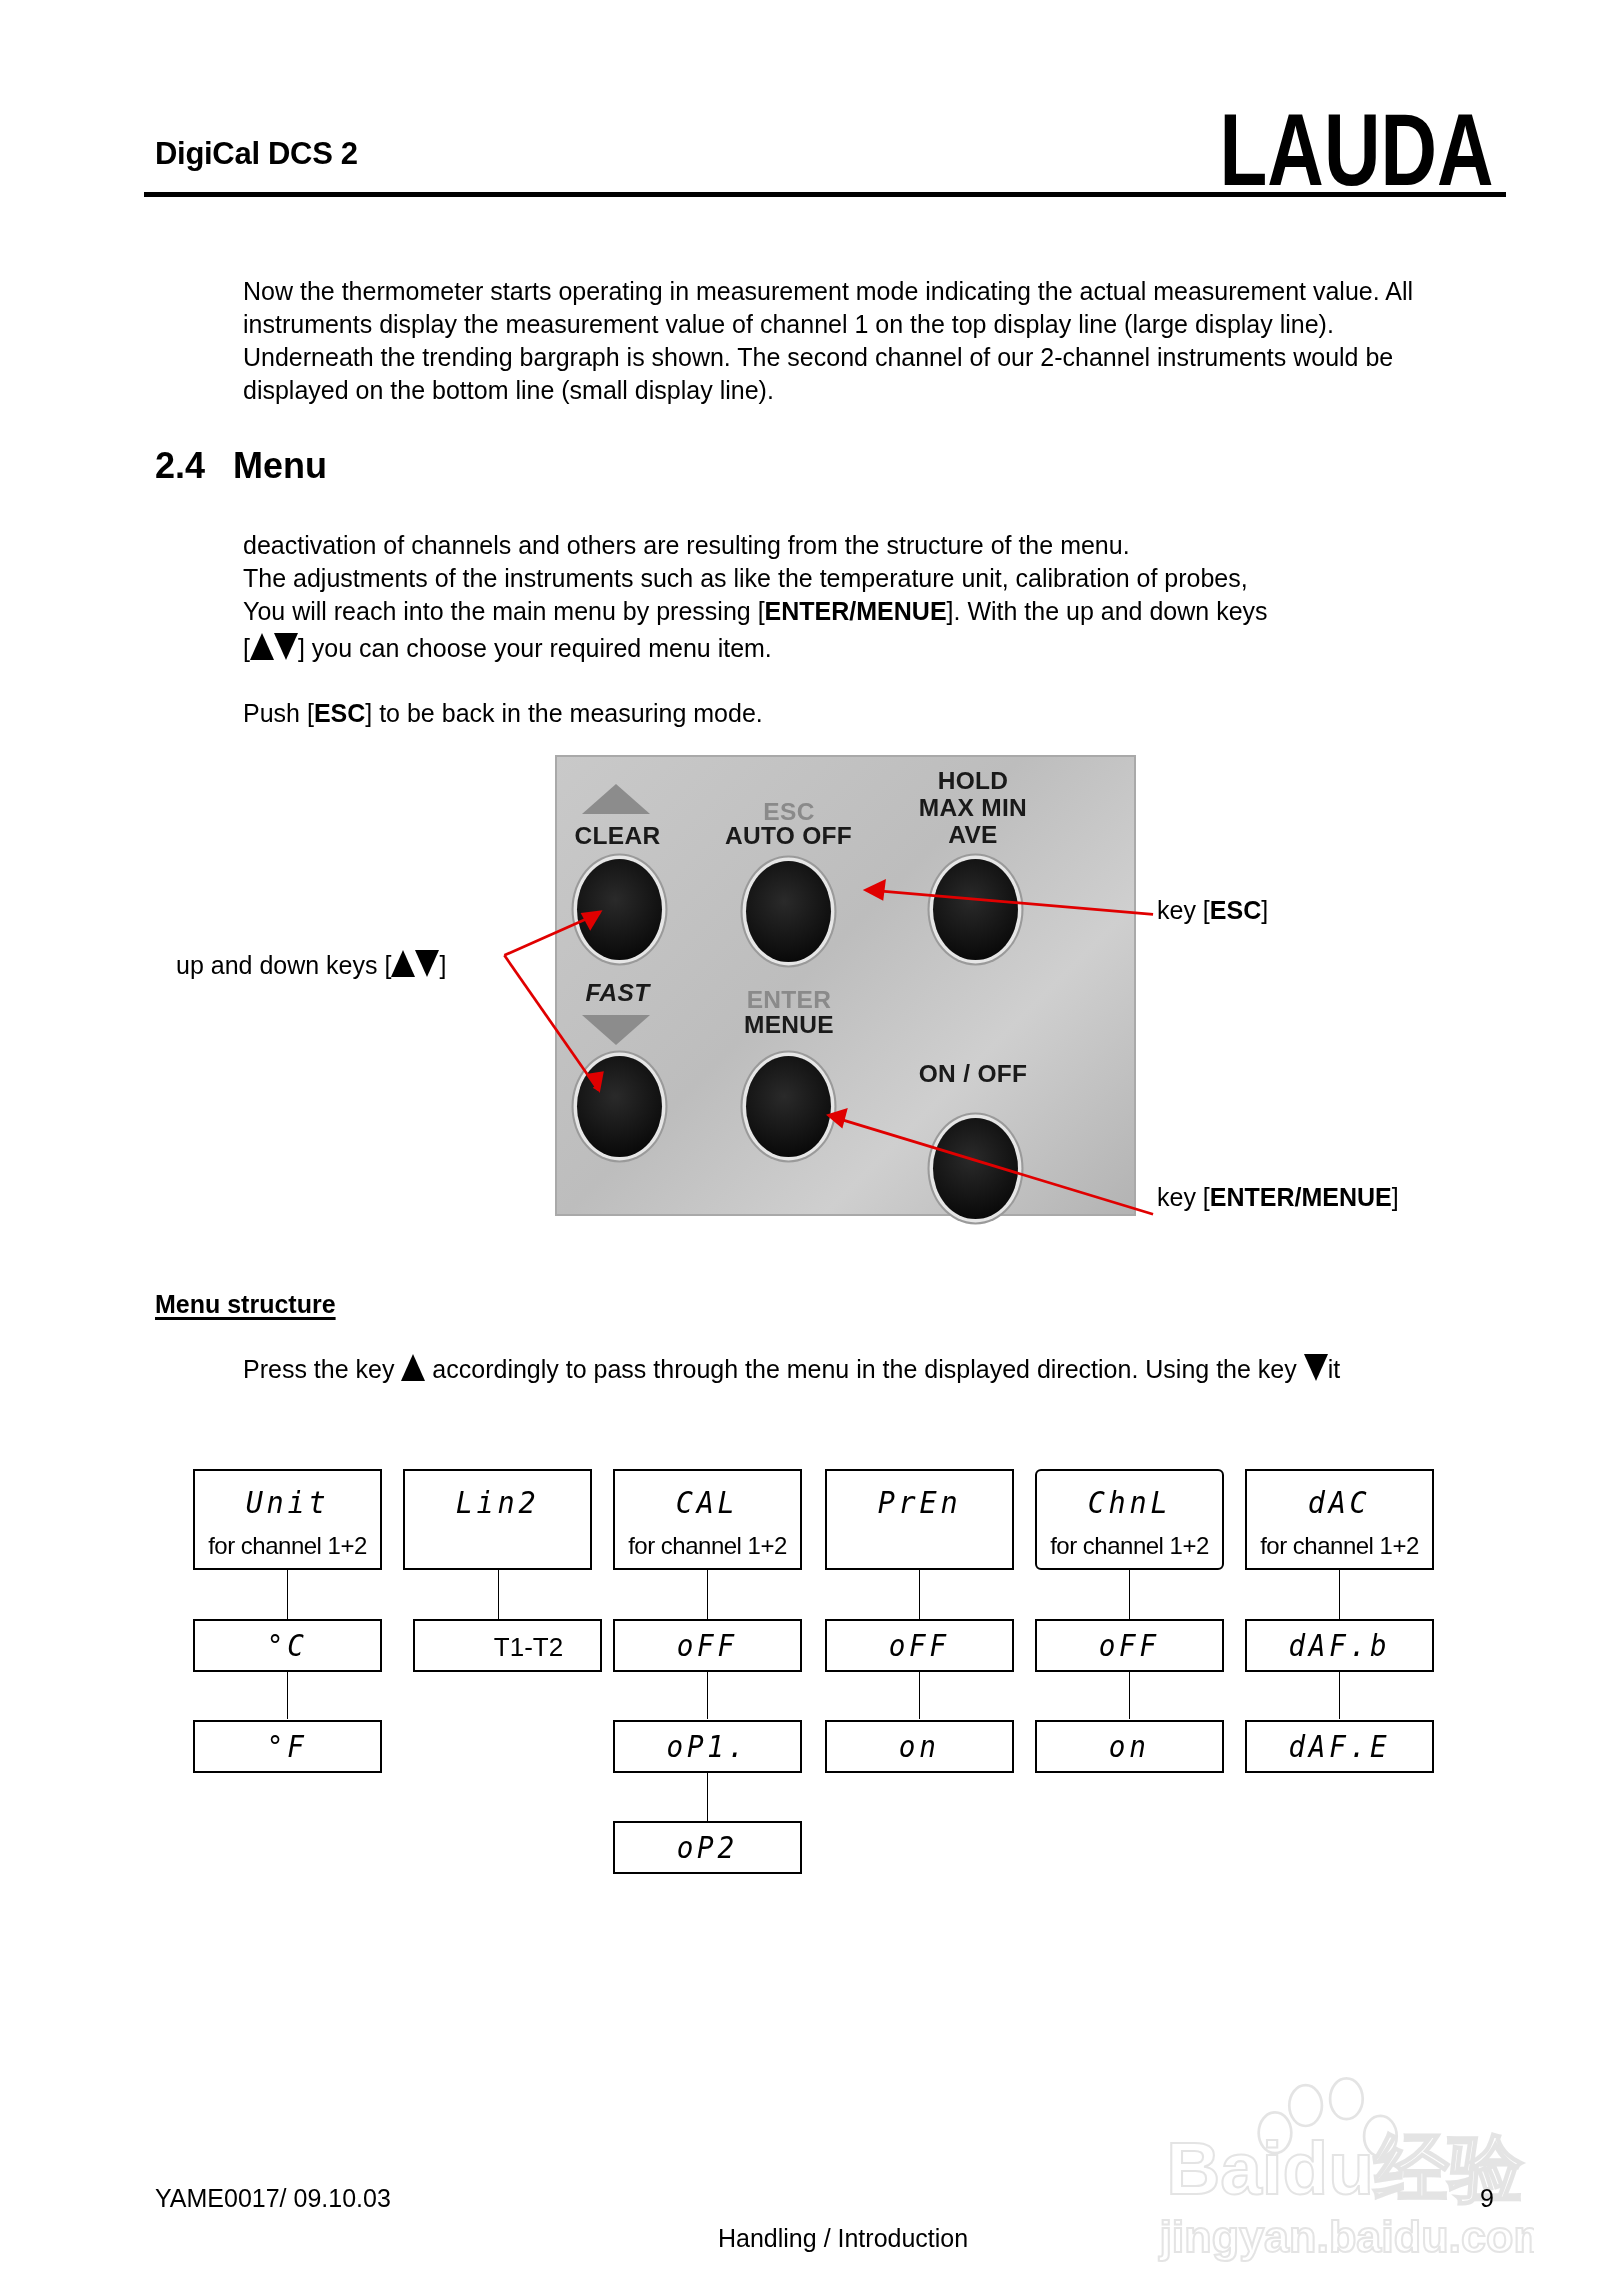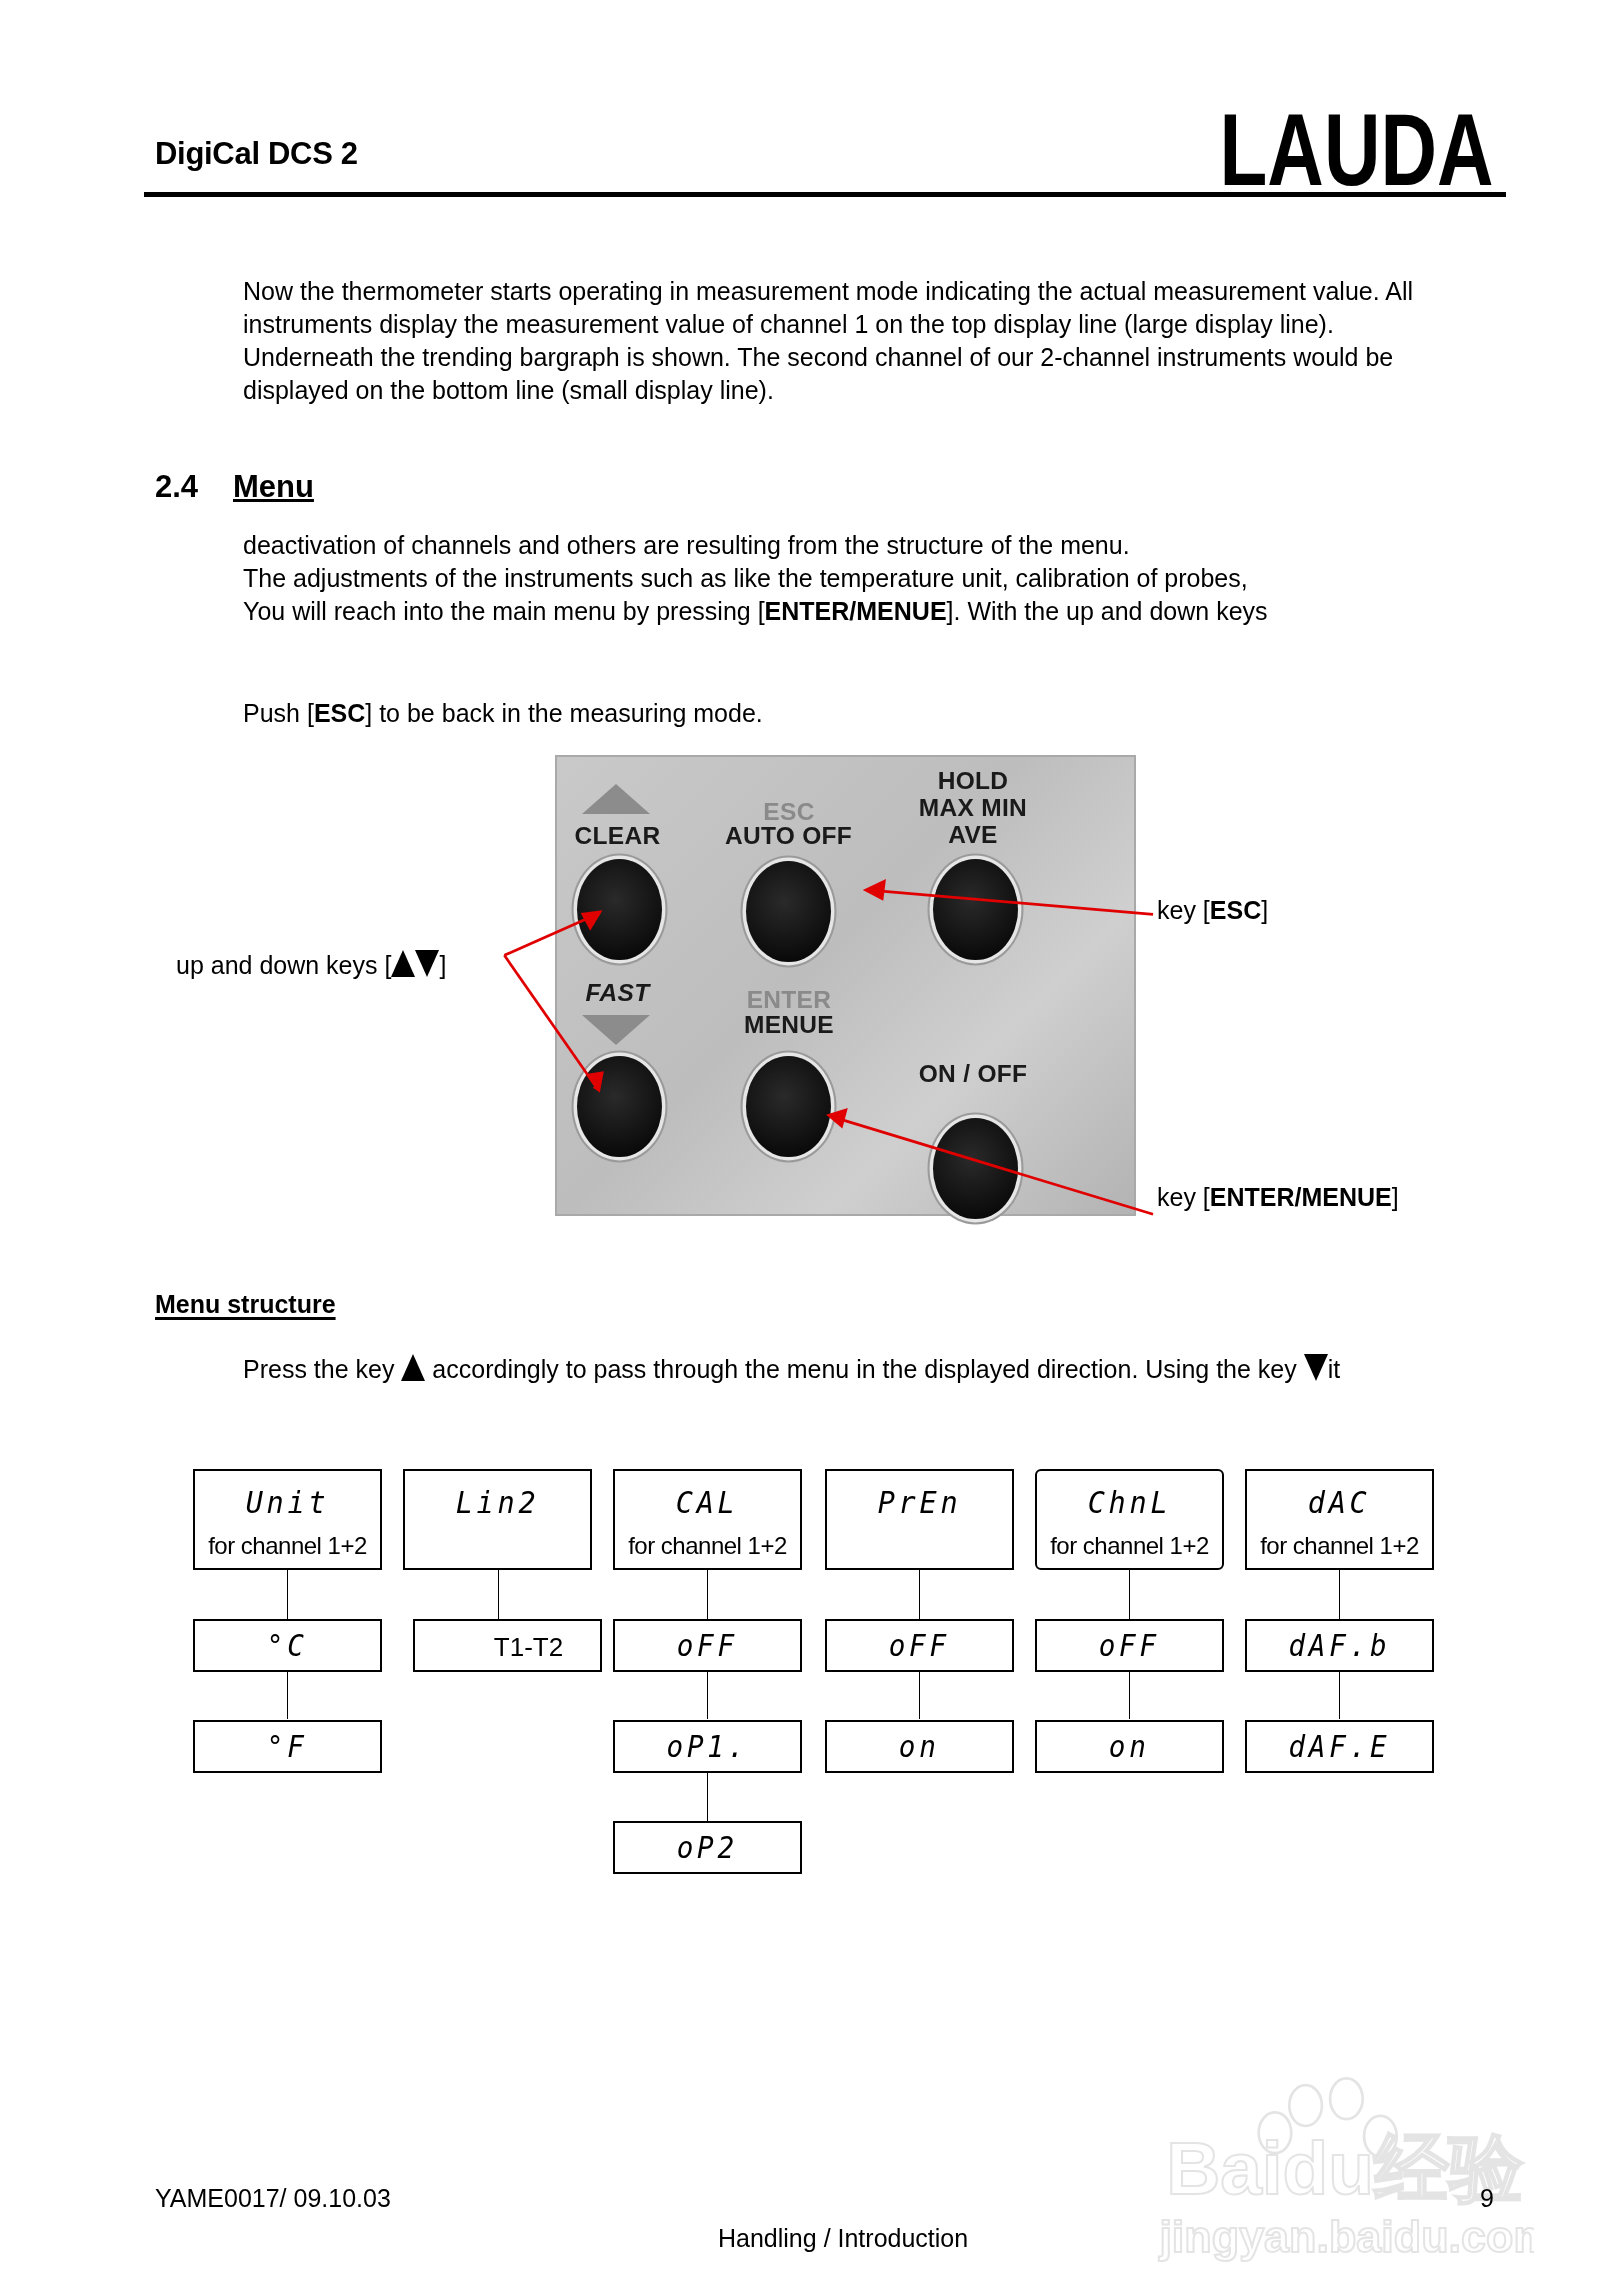--- a/index.html
+++ b/index.html
@@ -4,21 +4,21 @@
 <style>
   html, body { margin:0; padding:0; background:#ffffff; }
   body { width:1622px; height:2295px; position:relative; overflow:hidden;
          font-family:"Liberation Sans", sans-serif; color:#000; }
   .abs { position:absolute; }
   .hdr-title { left:155px; top:136px; font-size:31px; font-weight:bold; letter-spacing:-0.3px; }
   .logo { left:1219px; top:109px; width:275px; height:80px; }
   .rule { left:144px; top:192px; width:1362px; height:4.8px; background:#000; }
   .para { left:243px; width:1227px; font-size:25px; line-height:33px; }
   .p1 { top:275px; }
-  .sec-title { left:155px; top:469px; font-size:31px; font-weight:bold;text-decoration:underline; }
+  .sec-title { left:155px; top:445px; font-size:36px; font-weight:bold; }
   .sec-title .num { display:inline-block; width:78px; }
   .p2 { top:529px; }
   .p3 { top:697px; }
   .bold { font-weight:bold; }
   .tri-up { display:inline-block; width:0; height:0; border-left:12.3px solid transparent; border-right:12.3px solid transparent; border-bottom:27px solid #000; vertical-align:-2.7px; }
   .tri-dn { display:inline-block; width:0; height:0; border-left:12.3px solid transparent; border-right:12.3px solid transparent; border-top:27px solid #000; vertical-align:-2.7px; }
   .panel { left:555px; top:755px; width:581px; height:461px; background:linear-gradient(135deg,#c9c9c9 0%,#bdbdbd 45%,#cfcfcf 70%,#b3b3b3 100%); border:2px solid #a9a9a9; box-sizing:border-box; }
   .keylabel { position:absolute; font-weight:bold; color:#1a1a1a; font-size:24.5px; text-align:center; line-height:27px; letter-spacing:0.3px; }
   .keylabel.faded { color:#8a8a8a; }
   .knob { position:absolute; width:85px; height:101px; border-radius:50%; background:radial-gradient(circle at 45% 40%,#2a2a2a 0%,#111 60%,#000 100%); box-shadow:0 0 0 3.4px #e6e6e6, 0 0 0 5.5px #9a9a9a; }
@@ -55,20 +55,21 @@
 <div class="abs para p1">Now the thermometer starts operating in measurement mode indicating the actual measurement value. All instruments display the measurement value of channel 1 on the top display line (large display line). Underneath the trending bargraph is shown. The second channel of our 2-channel instruments would be displayed on the bottom line (small display line).</div>
 
 <div class="abs sec-title">
   <span class="num">2.4</span><span>Menu</span>
 </div>
 
 <div class="abs para p2">
   <div>deactivation of channels and others are resulting from the structure of the menu.</div>
   <div>The adjustments of the instruments such as like the temperature unit, calibration of probes,</div>
   <div><span>You will reach into the main menu by pressing [</span><span class="bold">ENTER/MENUE</span><span>]. With the up and down keys</span></div>
+  <div style="margin-top:4.1px"><span>[</span><span class="tri-up"></span><span class="tri-dn"></span><span>] you can choose your required menu item.</span></div>
 </div>
 
 <div class="abs para p3">
   <span>Push [</span><span class="bold">ESC</span><span>] to be back in the measuring mode.</span>
 </div>
 
 <div class="abs panel">
 
   <div class="gtri-up" style="left:24.5px; top:27px;"></div>
   <div class="keylabel" style="left:9.5px; top:65px; width:102px;">CLEAR</div>

